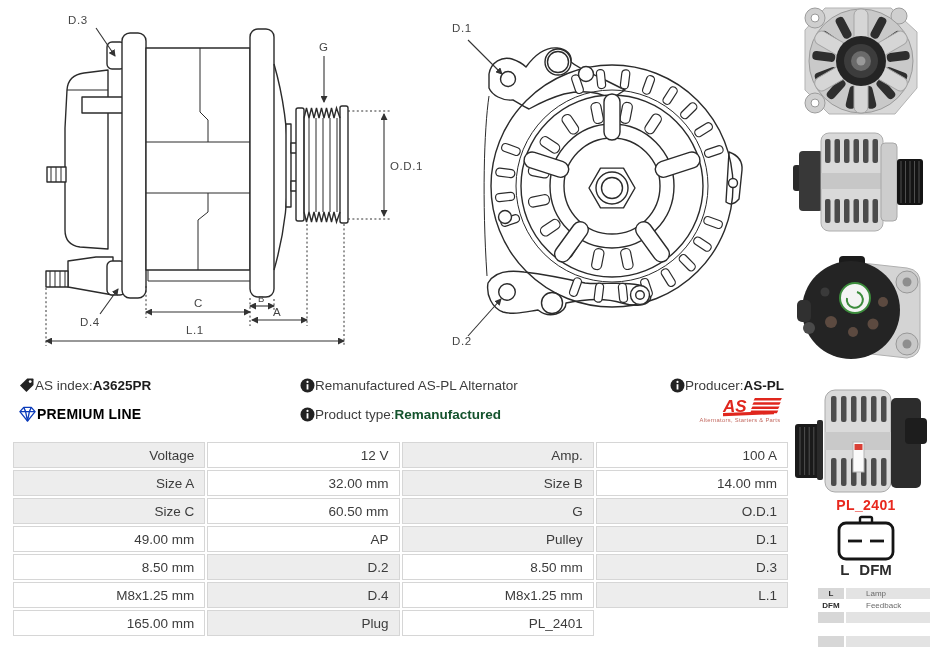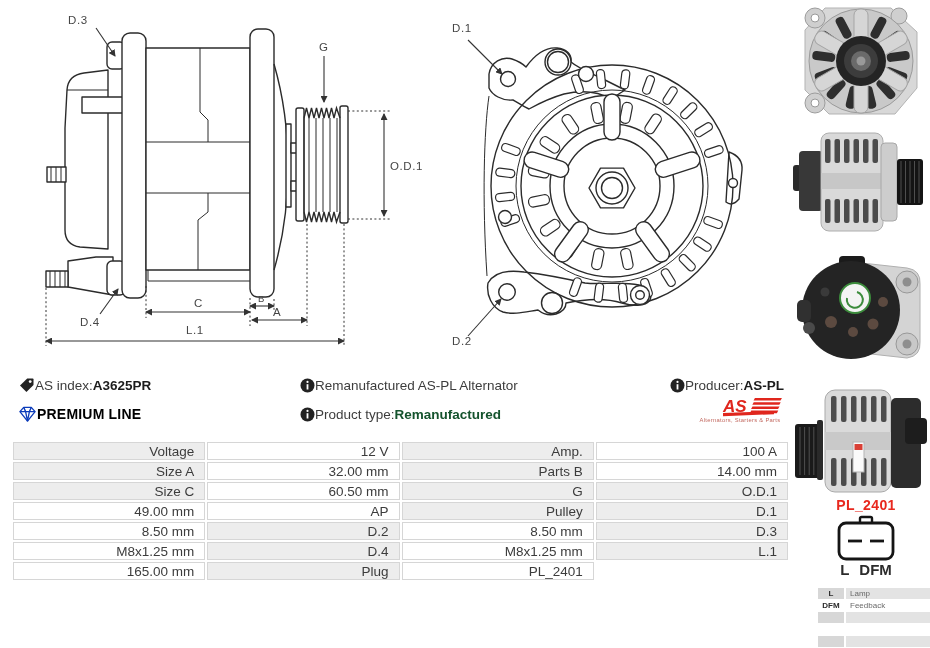--- a/index.html
+++ b/index.html
@@ -21,37 +21,37 @@
   
   .info-item{position:absolute;display:flex;align-items:center;
              font-size:13.5px;color:#3d3d3d;height:18px;white-space:nowrap;}
   .info-item b{color:#1c1c1c;}
   .premium{font-weight:bold;color:#000000;font-size:14px;letter-spacing:.2px;}
   .ptype-val{color:#14532d;font-weight:bold;}
 
   
   .spec-table{position:absolute;left:13px;top:442px;width:775px;
               display:grid;grid-template-columns:repeat(4,1fr);gap:2px;}
-  .spec-cell{height:18px;border:1px solid #d6d6d6;display:flex;align-items:center;
+  .spec-cell{height:26px;border:1px solid #d6d6d6;display:flex;align-items:center;
              justify-content:flex-end;padding-right:10px;font-size:13.5px;
              color:#3c3c3c;background:#fff;box-sizing:border-box;}
   .spec-label{background:#ededed;}
 
   
   .plug-code{position:absolute;left:806px;top:497px;width:120px;text-align:center;
              font-weight:bold;font-size:14px;color:#e8281e;letter-spacing:.4px;}
   .pins{position:absolute;left:806px;top:561px;width:120px;text-align:center;
         font-weight:bold;font-size:15px;color:#2b2b2b;}
   .pins span{margin:0 5px;}
 
   
   .legend{position:absolute;left:818px;top:588px;width:112px;font-size:8px;color:#6a6a6a;}
   .legend-row{display:flex;gap:2px;margin-bottom:1px;height:11px;line-height:11px;}
   .legend-key{width:26px;text-align:center;font-weight:bold;color:#2b2b2b;}
-  .legend-desc{flex:1;padding-left:4px;}
+  .legend-desc{flex:1;padding-left:20px;}
   .legend-row.odd .legend-key{background:#d7d7d7;}
   .legend-row.odd .legend-desc{background:#e3e3e3;}
 </style>
 </head>
 <body>
 
 <svg class="abs" style="left:0;top:0" width="430" height="370" viewBox="0 0 430 370">
   <defs>
     <marker id="ah" markerWidth="7" markerHeight="7" refX="6" refY="3.5" viewBox="0 0 7 7" orient="auto-start-reverse" markerUnits="userSpaceOnUse">
       <path d="M0,0 L7,3.5 L0,7 Z" fill="#333"></path>
@@ -369,21 +369,21 @@
 </svg>
 
 <div class="spec-table">
   <div class="spec-cell spec-label">Voltage</div>
   <div class="spec-cell">12 V</div>
   <div class="spec-cell spec-label">Amp.</div>
   <div class="spec-cell">100 A</div>
 
   <div class="spec-cell spec-label">Size A</div>
   <div class="spec-cell">32.00 mm</div>
-  <div class="spec-cell spec-label">Parts B</div>
+  <div class="spec-cell spec-label">Size B</div>
   <div class="spec-cell">14.00 mm</div>
 
   <div class="spec-cell spec-label">Size C</div>
   <div class="spec-cell">60.50 mm</div>
   <div class="spec-cell spec-label">G</div>
 
   <div class="spec-cell spec-label">O.D.1</div>
   <div class="spec-cell">49.00 mm</div>
   <div class="spec-cell">AP</div>
   <div class="spec-cell spec-label">Pulley</div>

